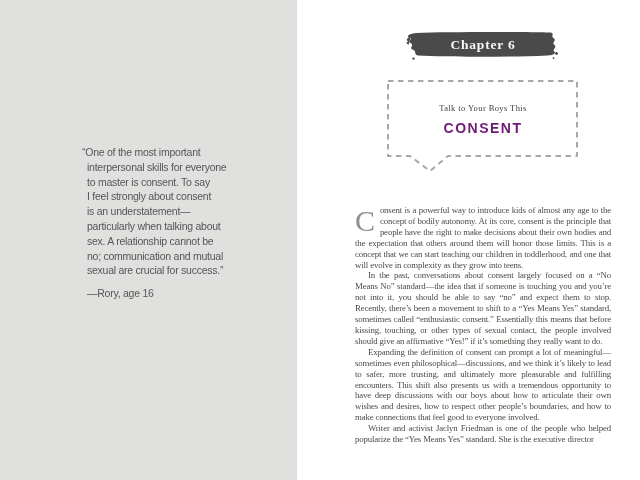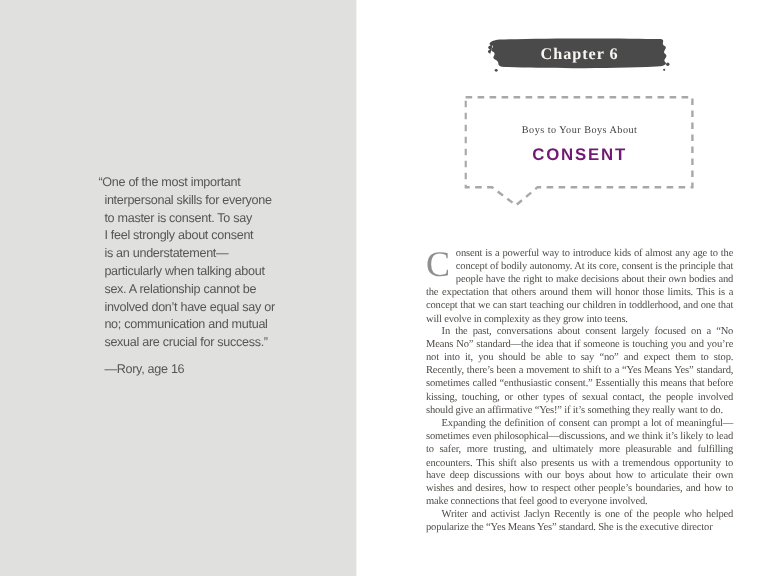--- a/index.html
+++ b/index.html
@@ -80,21 +80,20 @@
 
   <div class="page-left">
     <div class="quote-block">
       <div class="quote-line first">“One of the most important</div>
       <div class="quote-line">interpersonal skills for everyone</div>
       <div class="quote-line">to master is consent. To say</div>
       <div class="quote-line">I feel strongly about consent</div>
       <div class="quote-line">is an understatement—</div>
       <div class="quote-line">particularly when talking about</div>
       <div class="quote-line">sex. A relationship cannot be</div>
-      <div class="quote-line">involved don’t have equal say or</div>
       <div class="quote-line">no; communication and mutual</div>
       <div class="quote-line">sexual are crucial for success.”</div>
       <div class="quote-attribution">—Rory, age 16</div>
     </div>
   </div>
 
   <div class="page-right">
 
     <div class="chapter-banner">
       <svg viewBox="0 0 158 31" aria-hidden="true">
@@ -113,25 +112,25 @@
         <circle fill="#4a4a4a" cx="152.5" cy="23.5" r="1.4"></circle>
         <circle fill="#4a4a4a" cx="149.5" cy="28.2" r="0.9"></circle>
       </svg>
       <div class="banner-label">Chapter 6</div>
     </div>
 
     <svg class="bubble-svg" viewBox="0 0 192 95" aria-hidden="true">
       <path d="M1,1 L190,1 L190,76 L61,76 L43,91 L23,76 L1,76 Z" fill="none" stroke="#a8a8a8" stroke-width="2" stroke-dasharray="5.5,4.5"></path>
     </svg>
     <div class="bubble-content">
-      <div class="kicker">Boys to Your Boys About</div>
+      <div class="kicker">Talk to Your Boys This</div>
       <div class="title">CONSENT</div>
     </div>
 
     <div class="body-text">
       <p><span class="dropcap">C</span><span>onsent is a powerful way to introduce kids of almost any age to the concept of bodily autonomy. At its core, consent is the principle that people have the right to make decisions about their own bodies and the expectation that others around them will honor those limits. This is a concept that we can start teaching our children in toddlerhood, and one that will evolve in complexity as they grow into teens.</span></p>
       <p class="indented">In the past, conversations about consent largely focused on a “No Means No” standard—the idea that if someone is touching you and you’re not into it, you should be able to say “no” and expect them to stop. Recently, there’s been a movement to shift to a “Yes Means Yes” standard, sometimes called “enthusiastic consent.” Essentially this means that before kissing, touching, or other types of sexual contact, the people involved should give an affirmative “Yes!” if it’s something they really want to do.</p>
       <p class="indented">Expanding the definition of consent can prompt a lot of meaningful—sometimes even philosophical—discussions, and we think it’s likely to lead to safer, more trusting, and ultimately more pleasurable and fulfilling encounters. This shift also presents us with a tremendous opportunity to have deep discussions with our boys about how to articulate their own wishes and desires, how to respect other people’s boundaries, and how to make connections that feel good to everyone involved.</p>
-      <p class="indented">Writer and activist Jaclyn Recently is one of the people who helped popularize the “Yes Means Yes” standard. She is the executive director</p>
+      <p class="indented">Writer and activist Jaclyn Friedman is one of the people who helped popularize the “Yes Means Yes” standard. She is the executive director</p>
     </div>
 
   </div>
 </div>
 
 </body></html>

